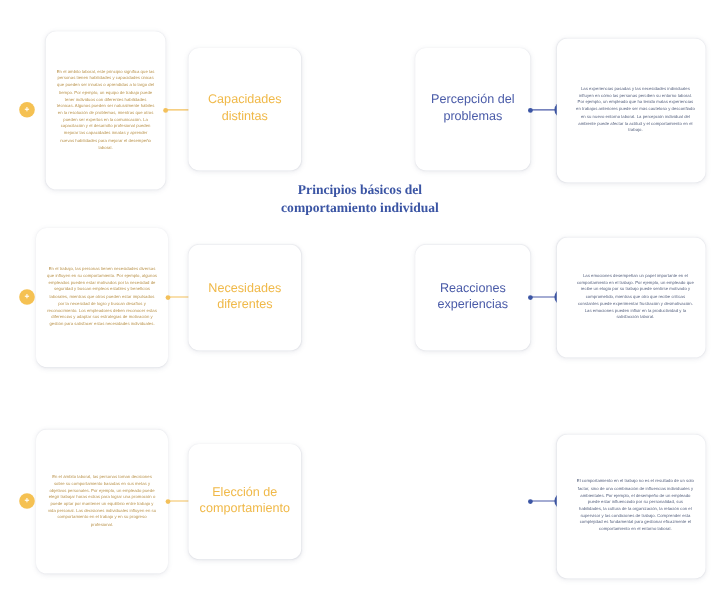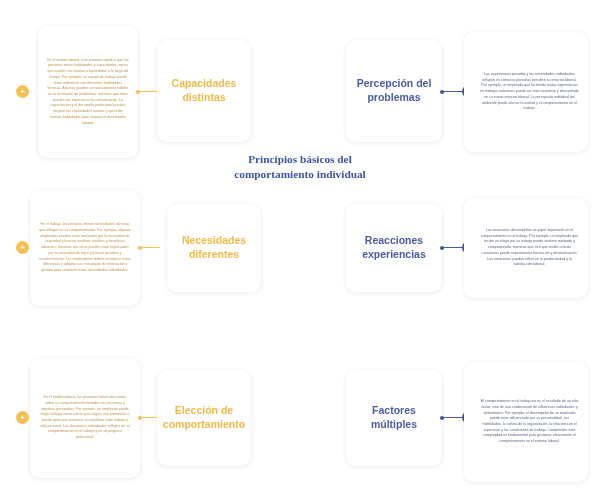--- a/index.html
+++ b/index.html
@@ -26,22 +26,22 @@
     margin:0;
     font-size:3.55px;
     line-height:1.62;
     text-align:center;
     letter-spacing:.02px;
   }
   .amber p{color:#b9924a;}
   .blue p{color:#57627f;}
 
   .labelcard{
-    display:flex;align-items:center;justify-content:flex-start;
-    text-align:center;box-sizing:border-box;padding:4px;font-weight:bold;
+    display:flex;align-items:center;justify-content:center;
+    text-align:center;box-sizing:border-box;padding:4px;
   }
   .labelcard span{
     font-size:10.5px;
     line-height:1.32;
   }
   .lbl-amber span{color:#f0b949;}
   .lbl-blue span{color:#4a5ba8;}
 
   .title{
     position:absolute;
@@ -98,21 +98,21 @@
   <div class="title" style="left:225px;top:152px;width:150px;font-family:Liberation Serif, serif;">
     <span>Principios básicos del comportamiento individual</span>
   </div>
 
   <div class="card textcard amber" style="left:30px;top:190px;width:110px;height:116px;">
     <p>En el trabajo, las personas tienen necesidades diversas que influyen en su comportamiento. Por ejemplo, algunos empleados pueden estar motivados por la necesidad de seguridad y buscan empleos estables y beneficios laborales, mientras que otros pueden estar impulsados por la necesidad de logro y buscan desafíos y reconocimiento. Los empleadores deben reconocer estas diferencias y adaptar sus estrategias de motivación y gestión para satisfacer estas necesidades individuales.</p>
   </div>
   <div class="node node-amber" style="left:16px;top:241px;">+</div>
   <div class="conn" style="left:140px;top:247px;width:20px;"></div>
   <div class="dot dot-sm dot-amber" style="left:138px;top:245.5px;"></div>
-  <div class="card labelcard lbl-amber" style="left:167px;top:204px;width:94px;height:88px;">
+  <div class="card labelcard lbl-amber" style="left:157px;top:204px;width:94px;height:88px;">
     <span>Necesidades diferentes</span>
   </div>
 
   <div class="card labelcard lbl-blue" style="left:346px;top:204px;width:96px;height:88px;">
     <span>Reacciones experiencias</span>
   </div>
   <div class="conn b" style="left:442px;top:247px;width:22px;"></div>
   <div class="dot dot-sm dot-blue" style="left:440px;top:245.5px;"></div>
   <div class="node node-blue" style="left:462px;top:241px;">+</div>
   <div class="card textcard blue" style="left:464px;top:198px;width:124px;height:100px;padding-left:16px;">
@@ -122,23 +122,20 @@
   <div class="card textcard amber" style="left:30px;top:358px;width:110px;height:120px;">
     <p>En el ámbito laboral, las personas toman decisiones sobre su comportamiento basadas en sus metas y objetivos personales. Por ejemplo, un empleado puede elegir trabajar horas extras para lograr una promoción o puede optar por mantener un equilibrio entre trabajo y vida personal. Las decisiones individuales influyen en su comportamiento en el trabajo y en su progreso profesional.</p>
   </div>
   <div class="node node-amber" style="left:16px;top:411px;">+</div>
   <div class="conn" style="left:140px;top:417px;width:20px;"></div>
   <div class="dot dot-sm dot-amber" style="left:138px;top:415.5px;"></div>
   <div class="card labelcard lbl-amber" style="left:157px;top:370px;width:94px;height:96px;">
     <span>Elección de comportamiento</span>
   </div>
 
-  <div class="card labelcard lbl-blue" style="left:346px;top:370px;width:96px;height:96px;">
-    <span>Factores múltiples</span>
-  </div>
   <div class="conn b" style="left:442px;top:417px;width:22px;"></div>
   <div class="dot dot-sm dot-blue" style="left:440px;top:415.5px;"></div>
   <div class="node node-blue" style="left:462px;top:411px;">+</div>
   <div class="card textcard blue" style="left:464px;top:362px;width:124px;height:120px;padding-left:16px;">
     <p>El comportamiento en el trabajo no es el resultado de un solo factor, sino de una combinación de influencias individuales y ambientales. Por ejemplo, el desempeño de un empleado puede estar influenciado por su personalidad, sus habilidades, la cultura de la organización, la relación con el supervisor y las condiciones de trabajo. Comprender esta complejidad es fundamental para gestionar eficazmente el comportamiento en el entorno laboral.</p>
   </div>
 
 </div>
 
 </body></html>

